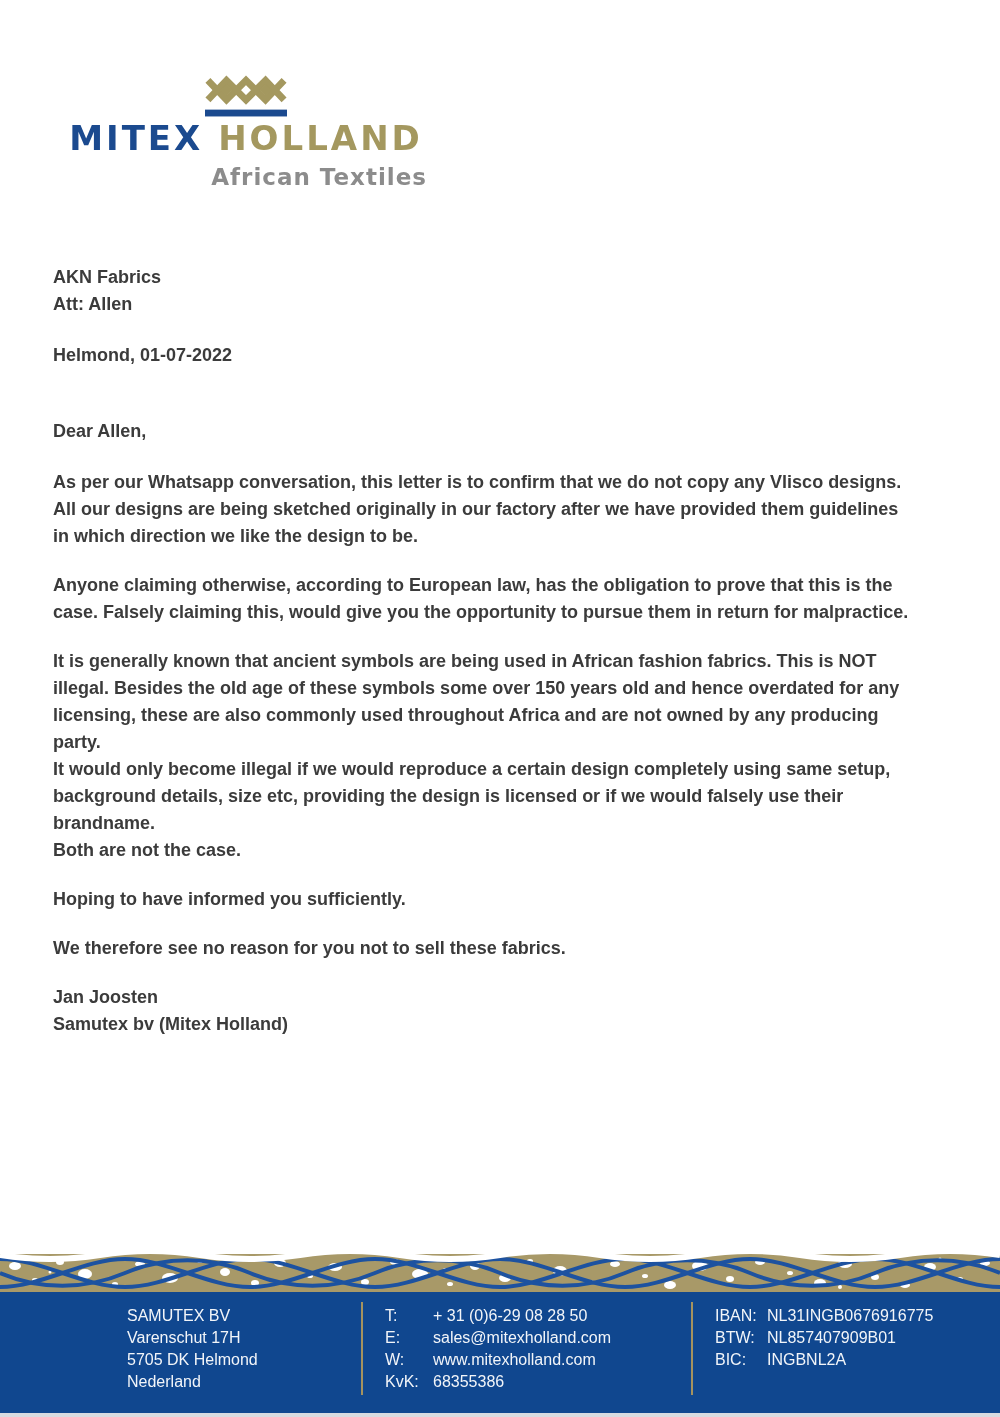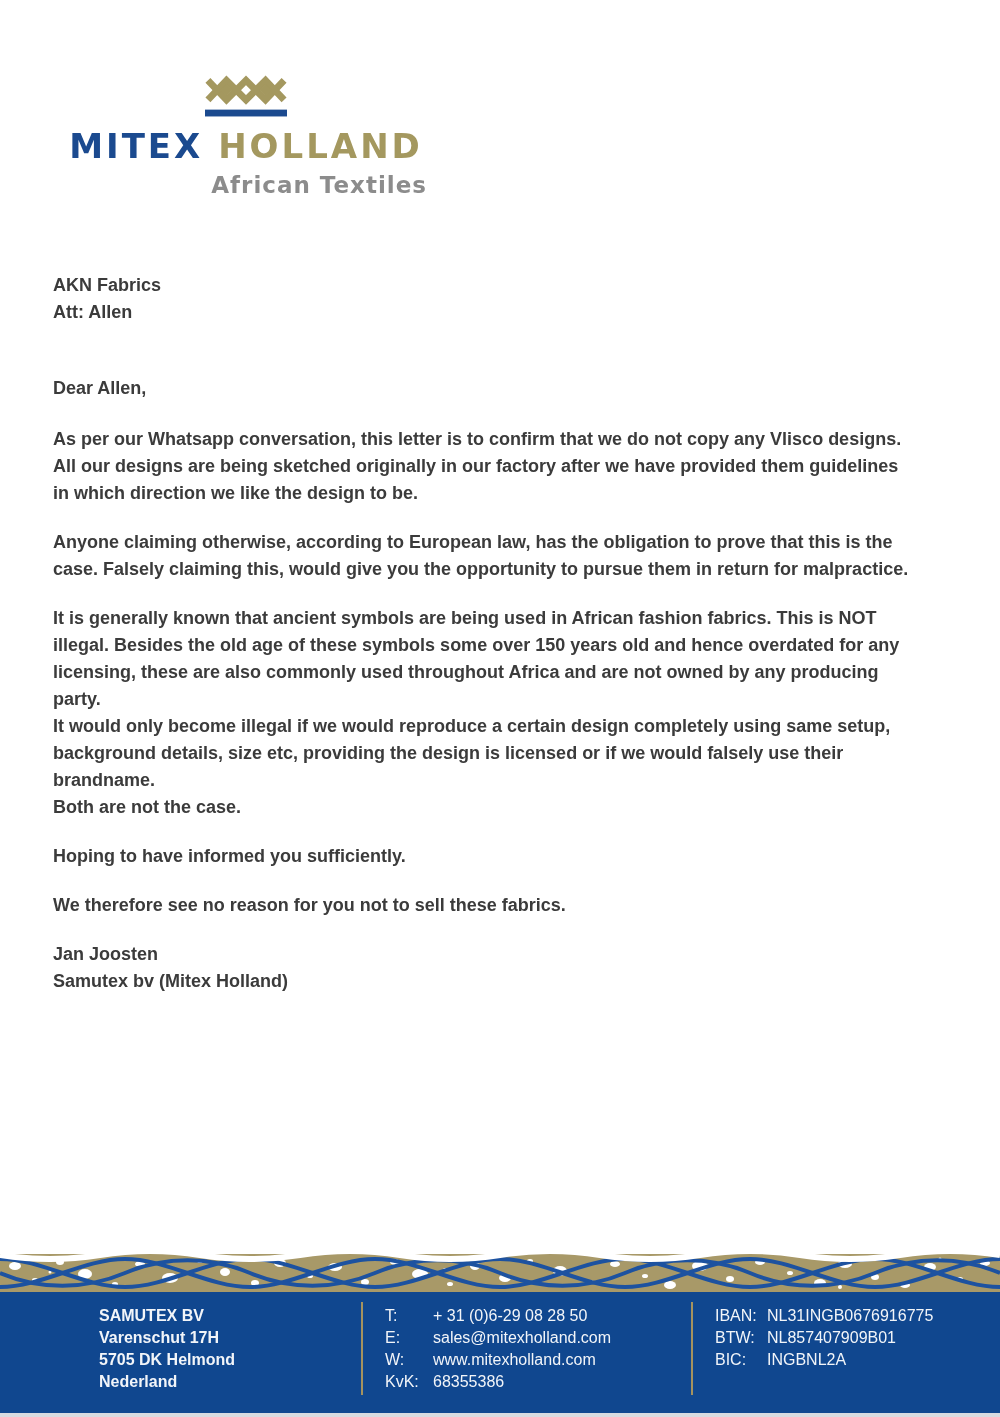--- a/index.html
+++ b/index.html
@@ -17,21 +17,21 @@
 
   
   .logo-block {
     padding-top: 70px;
     margin-left: 65px;
     width: 362px;
     text-align: center;
   }
   .crown { display: block; margin: 0 auto; }
   .brand-wordmark {
-    margin-top: 11px;
+    margin-top: 3px;
     font-size: 34px;
     font-weight: bold;
     letter-spacing: 3px;
     line-height: 1;
     white-space: nowrap;
     font-family: "DejaVu Sans", sans-serif;
   }
   .brand-blue { color: #1b4a8f; }
   .brand-gold { color: #a4985f; }
   .brand-tagline {
@@ -64,21 +64,21 @@
   .wax-band { display: block; }
   .footer-bar {
     position: relative;
     width: 1000px;
     height: 121px;
     background: #10478f;
     color: #f2f5f9;
     font-size: 16px;
   }
   .footer-col { position: absolute; top: 13px; line-height: 22px; }
-  .footer-address { left: 99px; font-weight: bold; }
+  .footer-address { left: 127px; }
   .footer-contact { left: 385px; }
   .footer-bank { left: 715px; }
   .footer-divider {
     position: absolute;
     top: 10px;
     width: 2px;
     height: 93px;
     background: #a5935f;
   }
   .divider-1 { left: 361px; }
@@ -105,20 +105,21 @@
     <div class="brand-wordmark">
       <span class="brand-blue">MITEX</span>
       <span class="brand-gold">HOLLAND</span>
     </div>
     <div class="brand-tagline">African Textiles</div>
   </header>
 
   <main class="letter">
     <p class="preline recipient">AKN Fabrics
 Att: Allen</p>
+    <p class="dateline">Helmond, 01-07-2022</p>
     <p class="salutation">Dear Allen,</p>
     <p class="preline para-first">As per our Whatsapp conversation, this letter is to confirm that we do not copy any Vlisco designs.
 All our designs are being sketched originally in our factory after we have provided them guidelines
 in which direction we like the design to be.</p>
     <p class="preline">Anyone claiming otherwise, according to European law, has the obligation to prove that this is the
 case. Falsely claiming this, would give you the opportunity to pursue them in return for malpractice.</p>
     <p class="preline">It is generally known that ancient symbols are being used in African fashion fabrics. This is NOT
 illegal. Besides the old age of these symbols some over 150 years old and hence overdated for any
 licensing, these are also commonly used throughout Africa and are not owned by any producing
 party.

